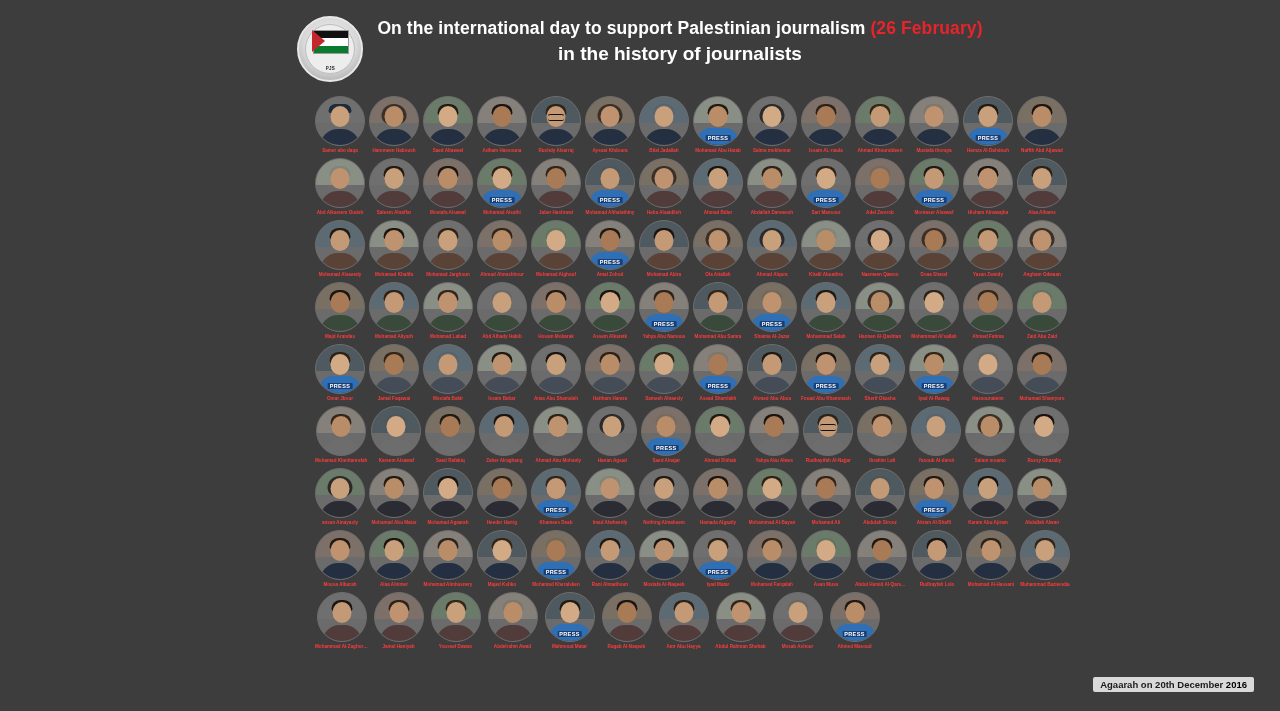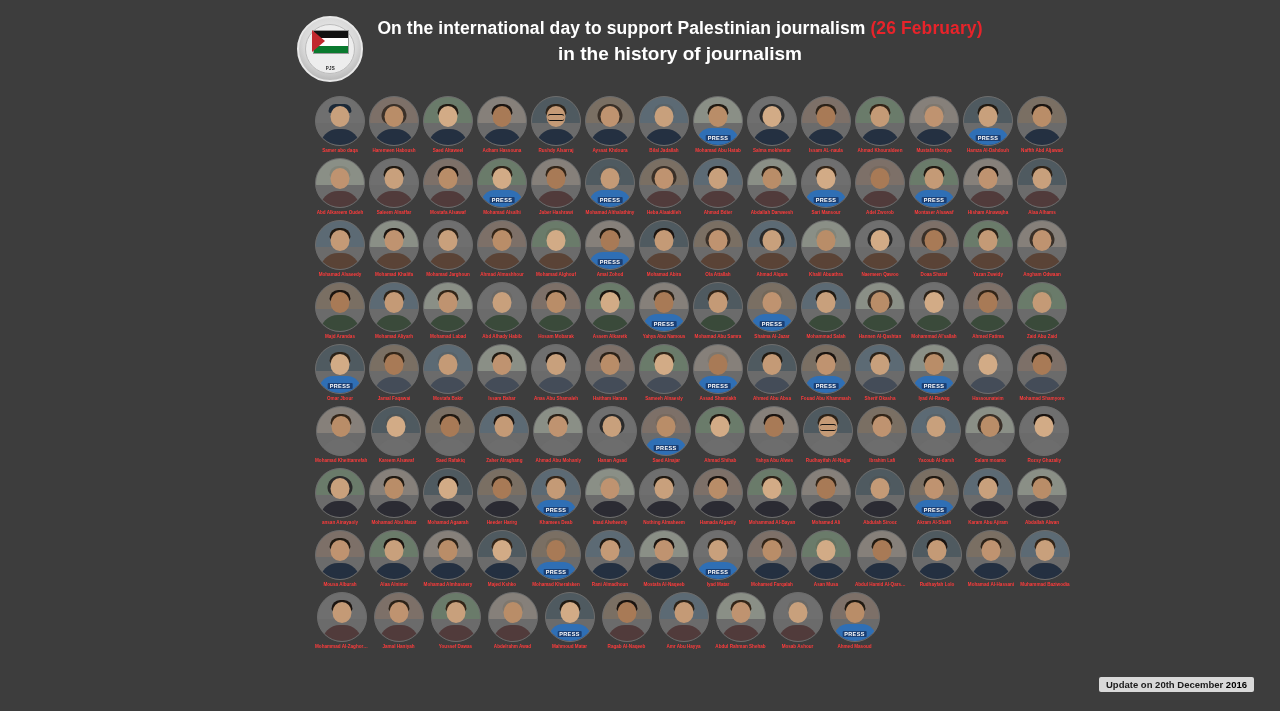--- a/index.html
+++ b/index.html
@@ -256,21 +256,21 @@
       <div class="logo-inner"></div>
       <div class="logo-flag"></div>
       <div class="logo-tri"></div>
       <div class="logo-band">PJS</div>
     </div>
     <div class="titles">
       <div class="line1">
         <span>On the international day to support Palestinian journalism</span>
         <span class="date">(26 February)</span>
       </div>
-      <div class="line3">in the history of journalism</div>
+      <div class="line3">in the history of journalists</div>
     </div>
   </div>
 
   <div class="grid" id="grid">
       <div class="row">
         <div class="cell">
           <div class="ph">
             <div class="sky" style="background: rgb(111, 111, 111);"></div>
             <div class="body" style="background: rgb(36, 48, 65);"></div>
             <div class="hair" style="background: rgb(29, 42, 56); height: 9px; width: 23px;"></div>
@@ -1423,16 +1423,16 @@
             <div class="vest"></div>
             <div class="press">PRESS</div>
           </div>
           <div class="nm">Ahmed Masoud</div>
         </div>
       </div>
     </div>
 
 
   <div class="update">
-    <span>Update on </span><span>20th December </span><span class="bold-year">2016</span>
+    <span>Agaarah on </span><span>20th December </span><span class="bold-year">2016</span>
   </div>
 
 </div>
 
 </body></html>

